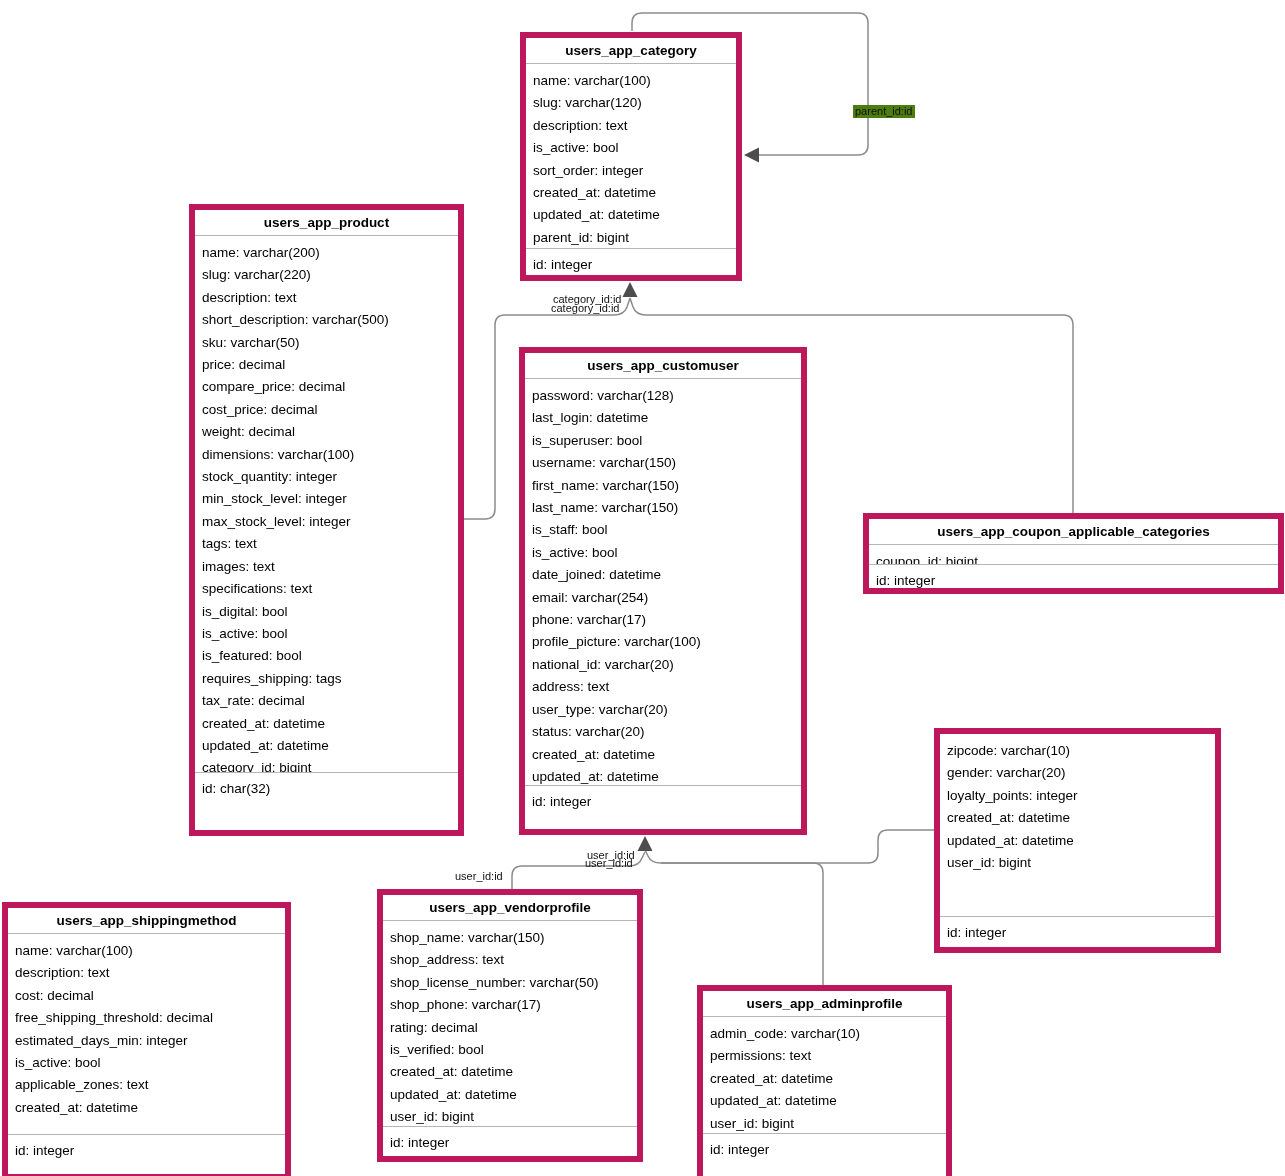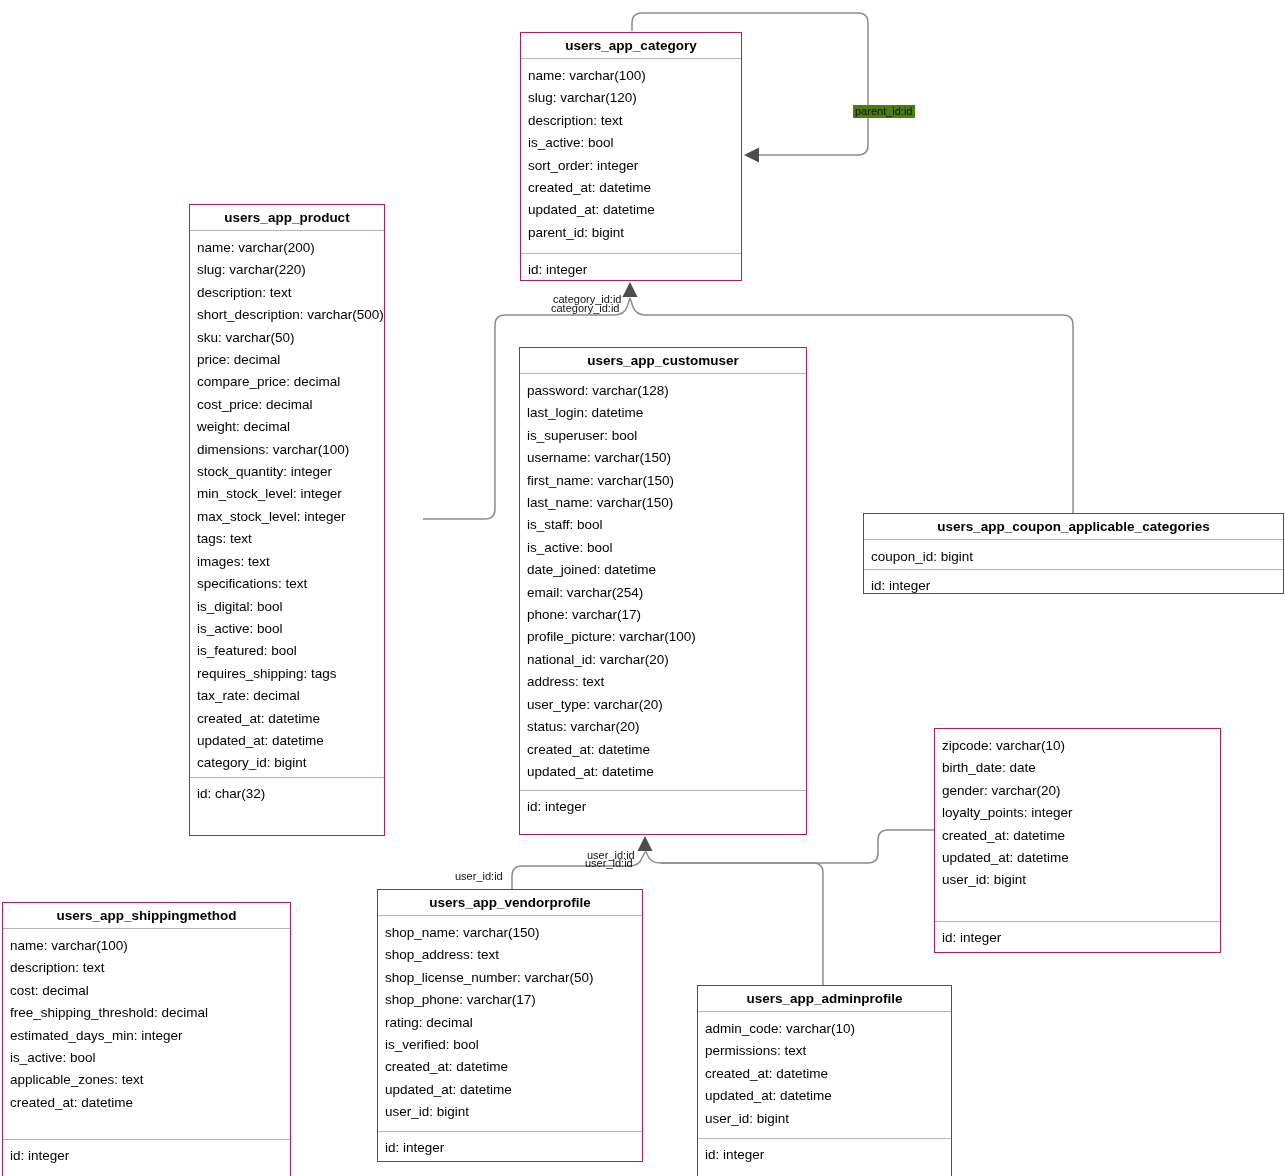--- a/index.html
+++ b/index.html
@@ -12,21 +12,21 @@
   }
   svg.wires {
     position: absolute; left: 0; top: 0; z-index: 1;
     pointer-events: none;
   }
   .entity {
     position: absolute;
     z-index: 2;
     box-sizing: border-box;
     background: #ffffff;
-    border: 1px solid #be185d;
+    border: 6px solid #be185d;
     display: flex;
     flex-direction: column;
     font-size: 13.5px;
     color: #000000;
   }
   .entity .hdr {
     text-align: center;
     font-weight: bold;
     padding: 4px 4px 4px;
     line-height: 17px;
@@ -94,21 +94,21 @@
       <div class="row">description: text</div>
       <div class="row">is_active: bool</div>
       <div class="row">sort_order: integer</div>
       <div class="row">created_at: datetime</div>
       <div class="row">updated_at: datetime</div>
       <div class="row">parent_id: bigint</div>
     </div>
   <div class="pk" style="height:27px;">id: integer</div>
 </div>
 
-<div class="entity" style="left:189px; top:204px; width:196px; height:632px;">
+<div class="entity" style="left:189px; top:204px; width:275px; height:632px;">
   <div class="hdr">users_app_product</div>
   <div class="flds">
       <div class="row">name: varchar(200)</div>
       <div class="row">slug: varchar(220)</div>
       <div class="row">description: text</div>
       <div class="row">short_description: varchar(500)</div>
       <div class="row">sku: varchar(50)</div>
       <div class="row">price: decimal</div>
       <div class="row">compare_price: decimal</div>
       <div class="row">cost_price: decimal</div>
@@ -162,21 +162,20 @@
   <div class="flds">
       <div class="row">coupon_id: bigint</div>
       <div class="row">category_id: bigint</div>
     </div>
   <div class="pk" style="height:24px;">id: integer</div>
 </div>
 
 <div class="entity" style="left:934px; top:728px; width:287px; height:225px;">
   <div class="flds">
       <div class="row">zipcode: varchar(10)</div>
-      <div class="row">birth_date: date</div>
       <div class="row">gender: varchar(20)</div>
       <div class="row">loyalty_points: integer</div>
       <div class="row">created_at: datetime</div>
       <div class="row">updated_at: datetime</div>
       <div class="row">user_id: bigint</div>
     </div>
   <div class="pk" style="height:31px;">id: integer</div>
 </div>
 
 <div class="entity" style="left:2px; top:902px; width:289px; height:278px;">

